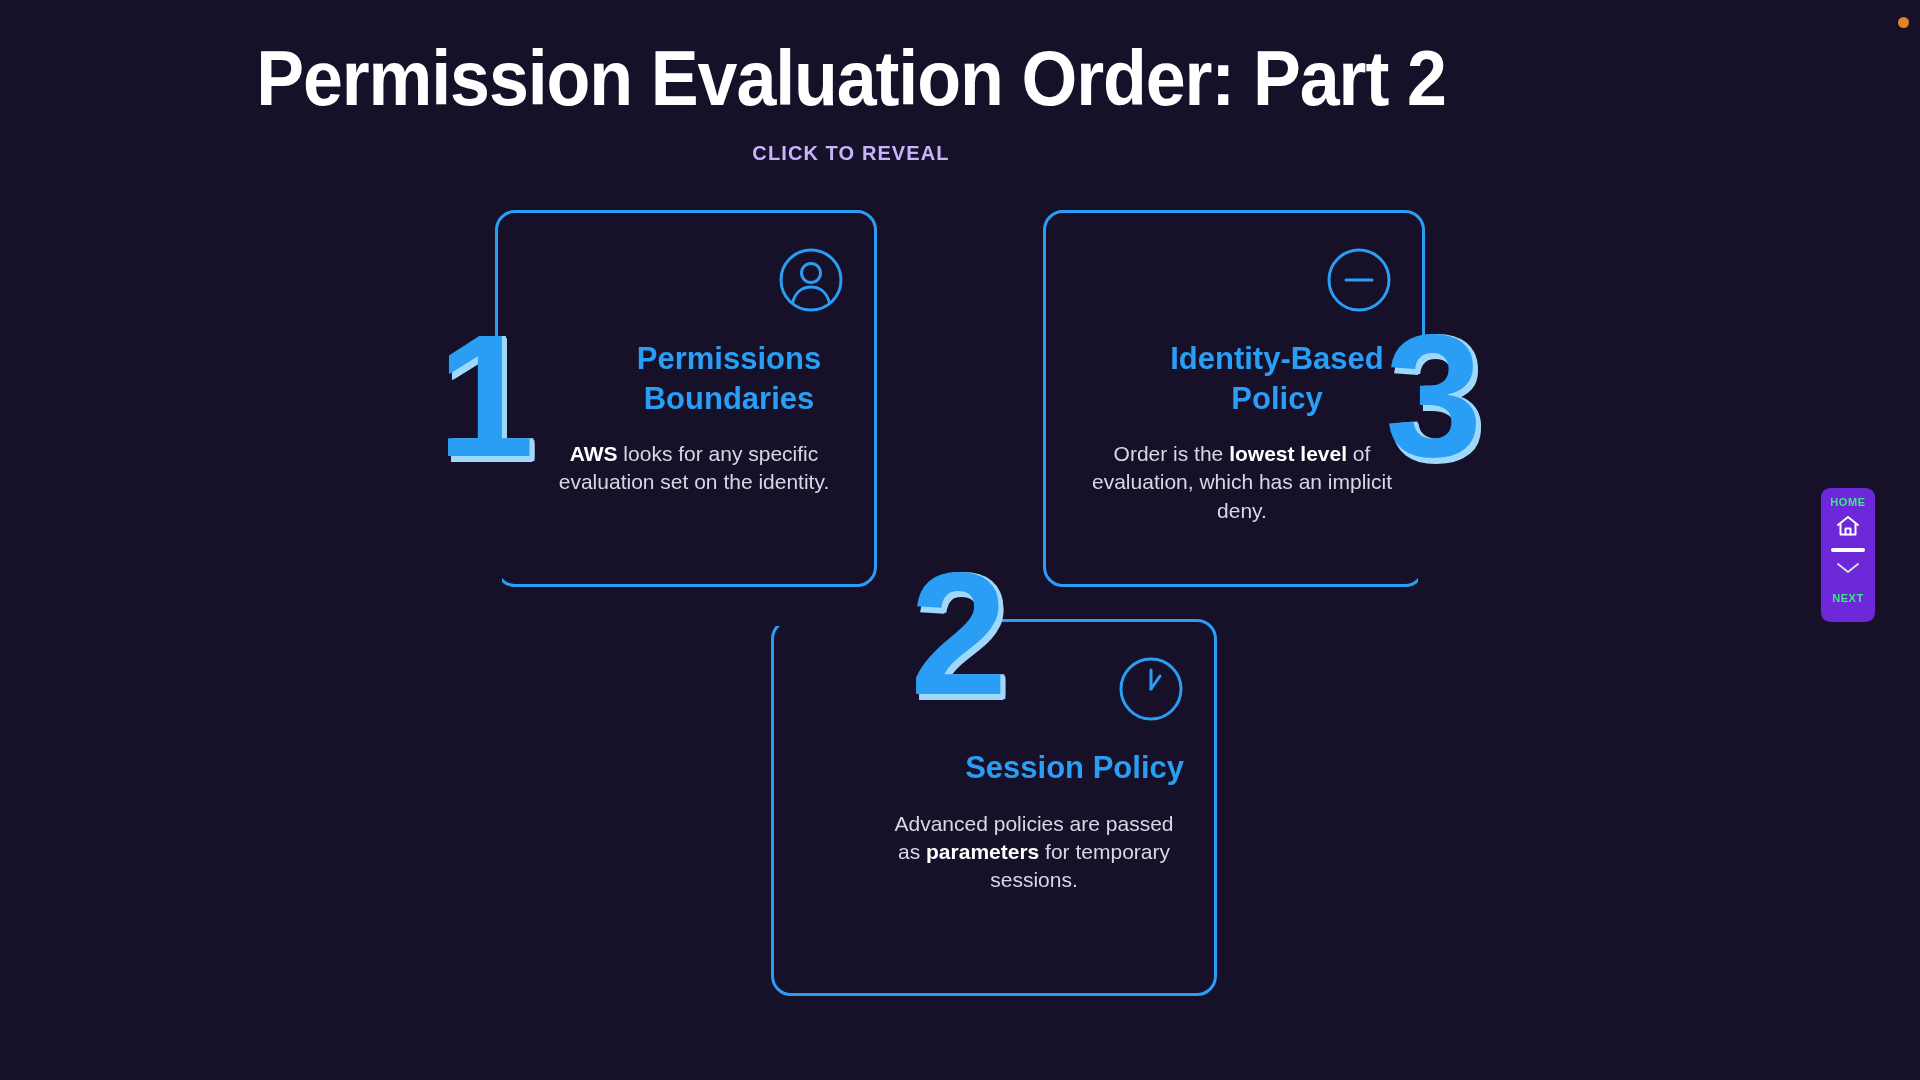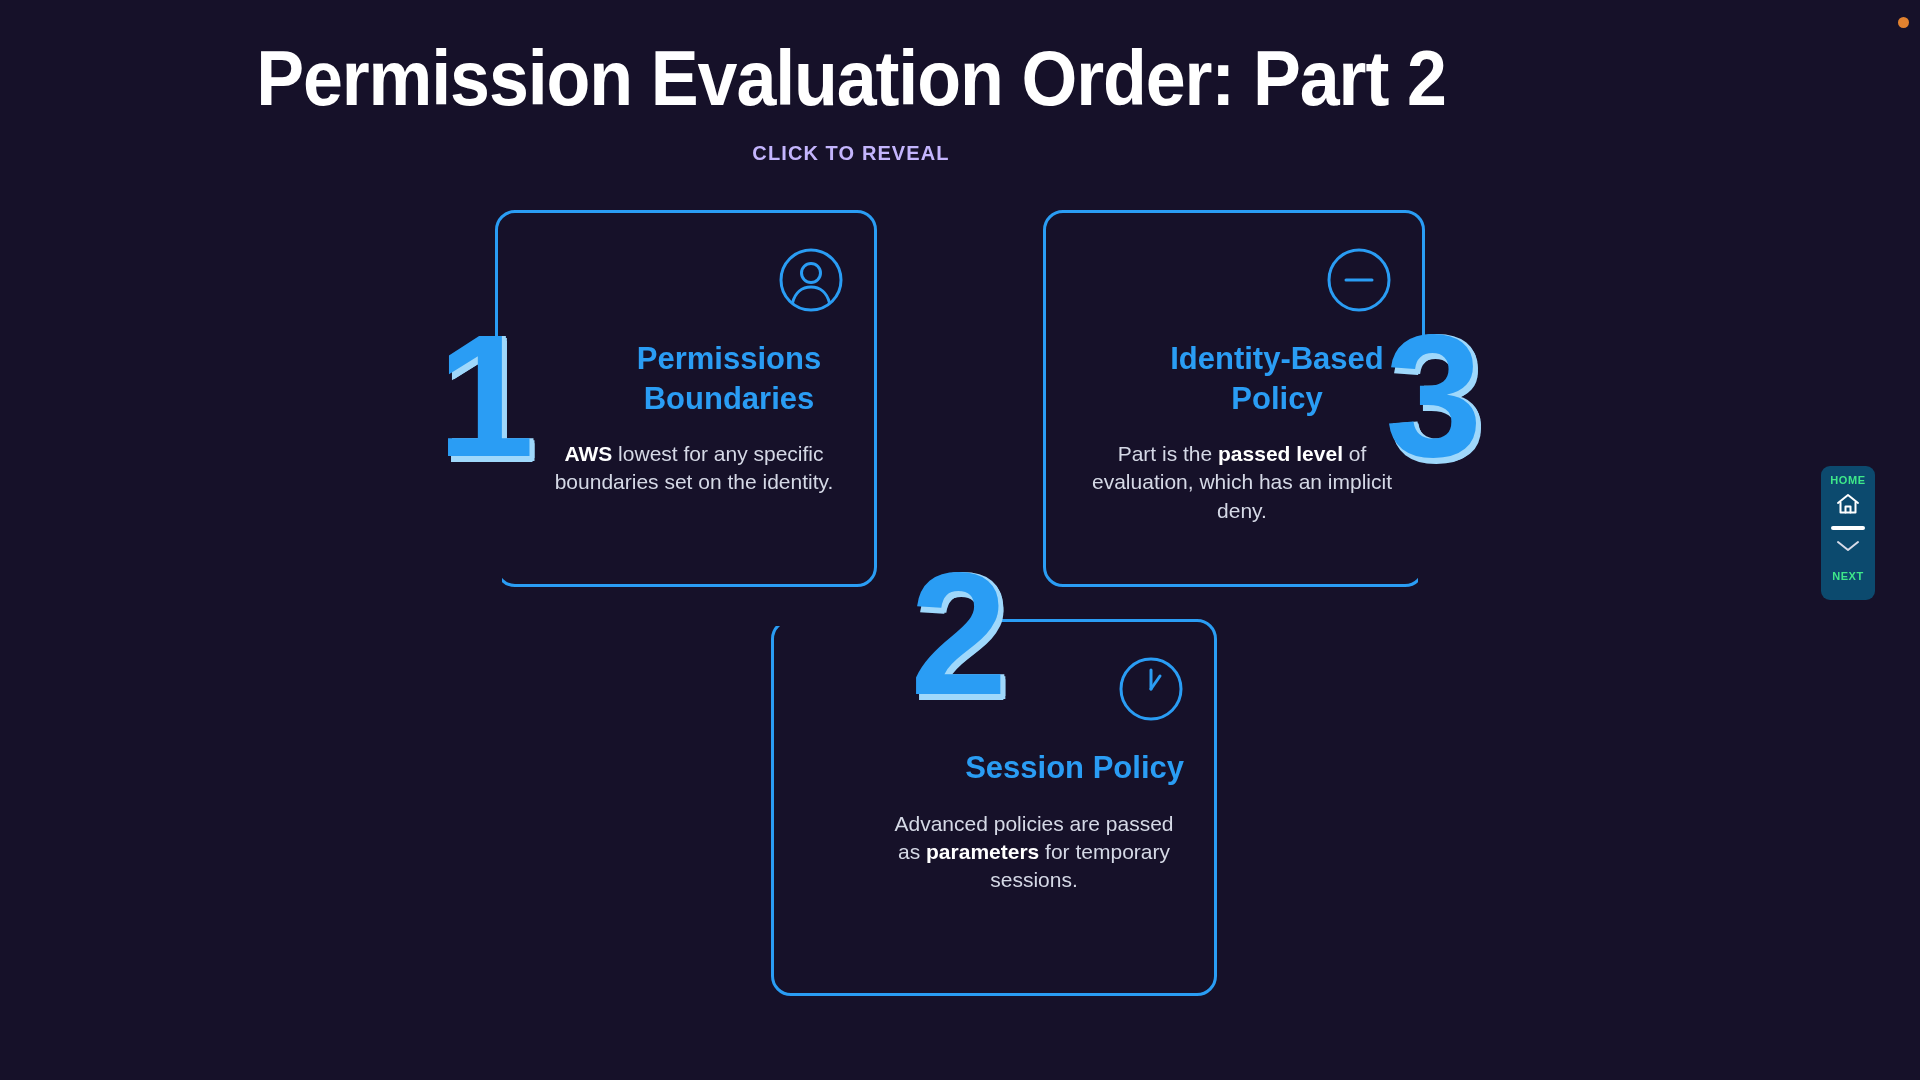--- a/index.html
+++ b/index.html
@@ -171,24 +171,24 @@
   }
 
   #step-number-1 { left: 437px; top: 308px; }
   #step-number-2 { left: 910px; top: 546px; }
   #step-number-3 { left: 1385px; top: 308px; }
 
   
   .nav-widget {
     position: absolute;
     left: 1821px;
-    top: 466px;
+    top: 488px;
     width: 54px;
     height: 134px;
-    background: #0c4a6e;
+    background: #6d28d9;
     border-radius: 9px;
     display: flex;
     flex-direction: column;
     align-items: center;
     justify-content: flex-start;
     padding-top: 9px;
   }
 
   .nav-label {
     font-size: 11px;
@@ -244,21 +244,21 @@
   <div class="card" id="card-1">
     <span class="card-icon">
       <svg width="66" height="66" viewBox="0 0 66 66" fill="none">
         <circle cx="33" cy="33" r="30" stroke="#2a9df4" stroke-width="3"></circle>
         <circle cx="33" cy="26" r="9.5" stroke="#2a9df4" stroke-width="3"></circle>
         <path d="M14.5 56 C17 45.5 24 40 33 40 C42 40 49 45.5 51.5 56" stroke="#2a9df4" stroke-width="3" fill="none" stroke-linecap="round"></path>
       </svg>
     </span>
     <div class="card-heading">Permissions Boundaries</div>
     <div class="card-body">
-      <span></span><b>AWS</b><span> lowest for any specific boundaries set on the identity.</span>
+      <span></span><b>AWS</b><span> looks for any specific evaluation set on the identity.</span>
     </div>
   </div>
 
   <div class="card" id="card-2">
     <span class="card-icon">
       <svg width="66" height="66" viewBox="0 0 66 66" fill="none">
         <circle cx="33" cy="33" r="30" stroke="#2a9df4" stroke-width="3"></circle>
         <path d="M33 33 L33 14" stroke="#2a9df4" stroke-width="3" stroke-linecap="round"></path>
         <path d="M33 33 L42 20" stroke="#2a9df4" stroke-width="3" stroke-linecap="round"></path>
       </svg>
@@ -271,21 +271,21 @@
 
   <div class="card" id="card-3">
     <span class="card-icon">
       <svg width="66" height="66" viewBox="0 0 66 66" fill="none">
         <circle cx="33" cy="33" r="30" stroke="#2a9df4" stroke-width="3"></circle>
         <path d="M20 33 L46 33" stroke="#2a9df4" stroke-width="3" stroke-linecap="round"></path>
       </svg>
     </span>
     <div class="card-heading">Identity-Based Policy</div>
     <div class="card-body">
-      <span>Part is the </span><b>passed level</b><span> of evaluation, which has an implicit deny.</span>
+      <span>Order is the </span><b>lowest level</b><span> of evaluation, which has an implicit deny.</span>
     </div>
   </div>
 
   <div class="step-number" id="step-number-1">1</div>
   <div class="step-number" id="step-number-2">2</div>
   <div class="step-number" id="step-number-3">3</div>
 </div>
 
 <div class="nav-widget">
   <div class="nav-label">HOME</div>

